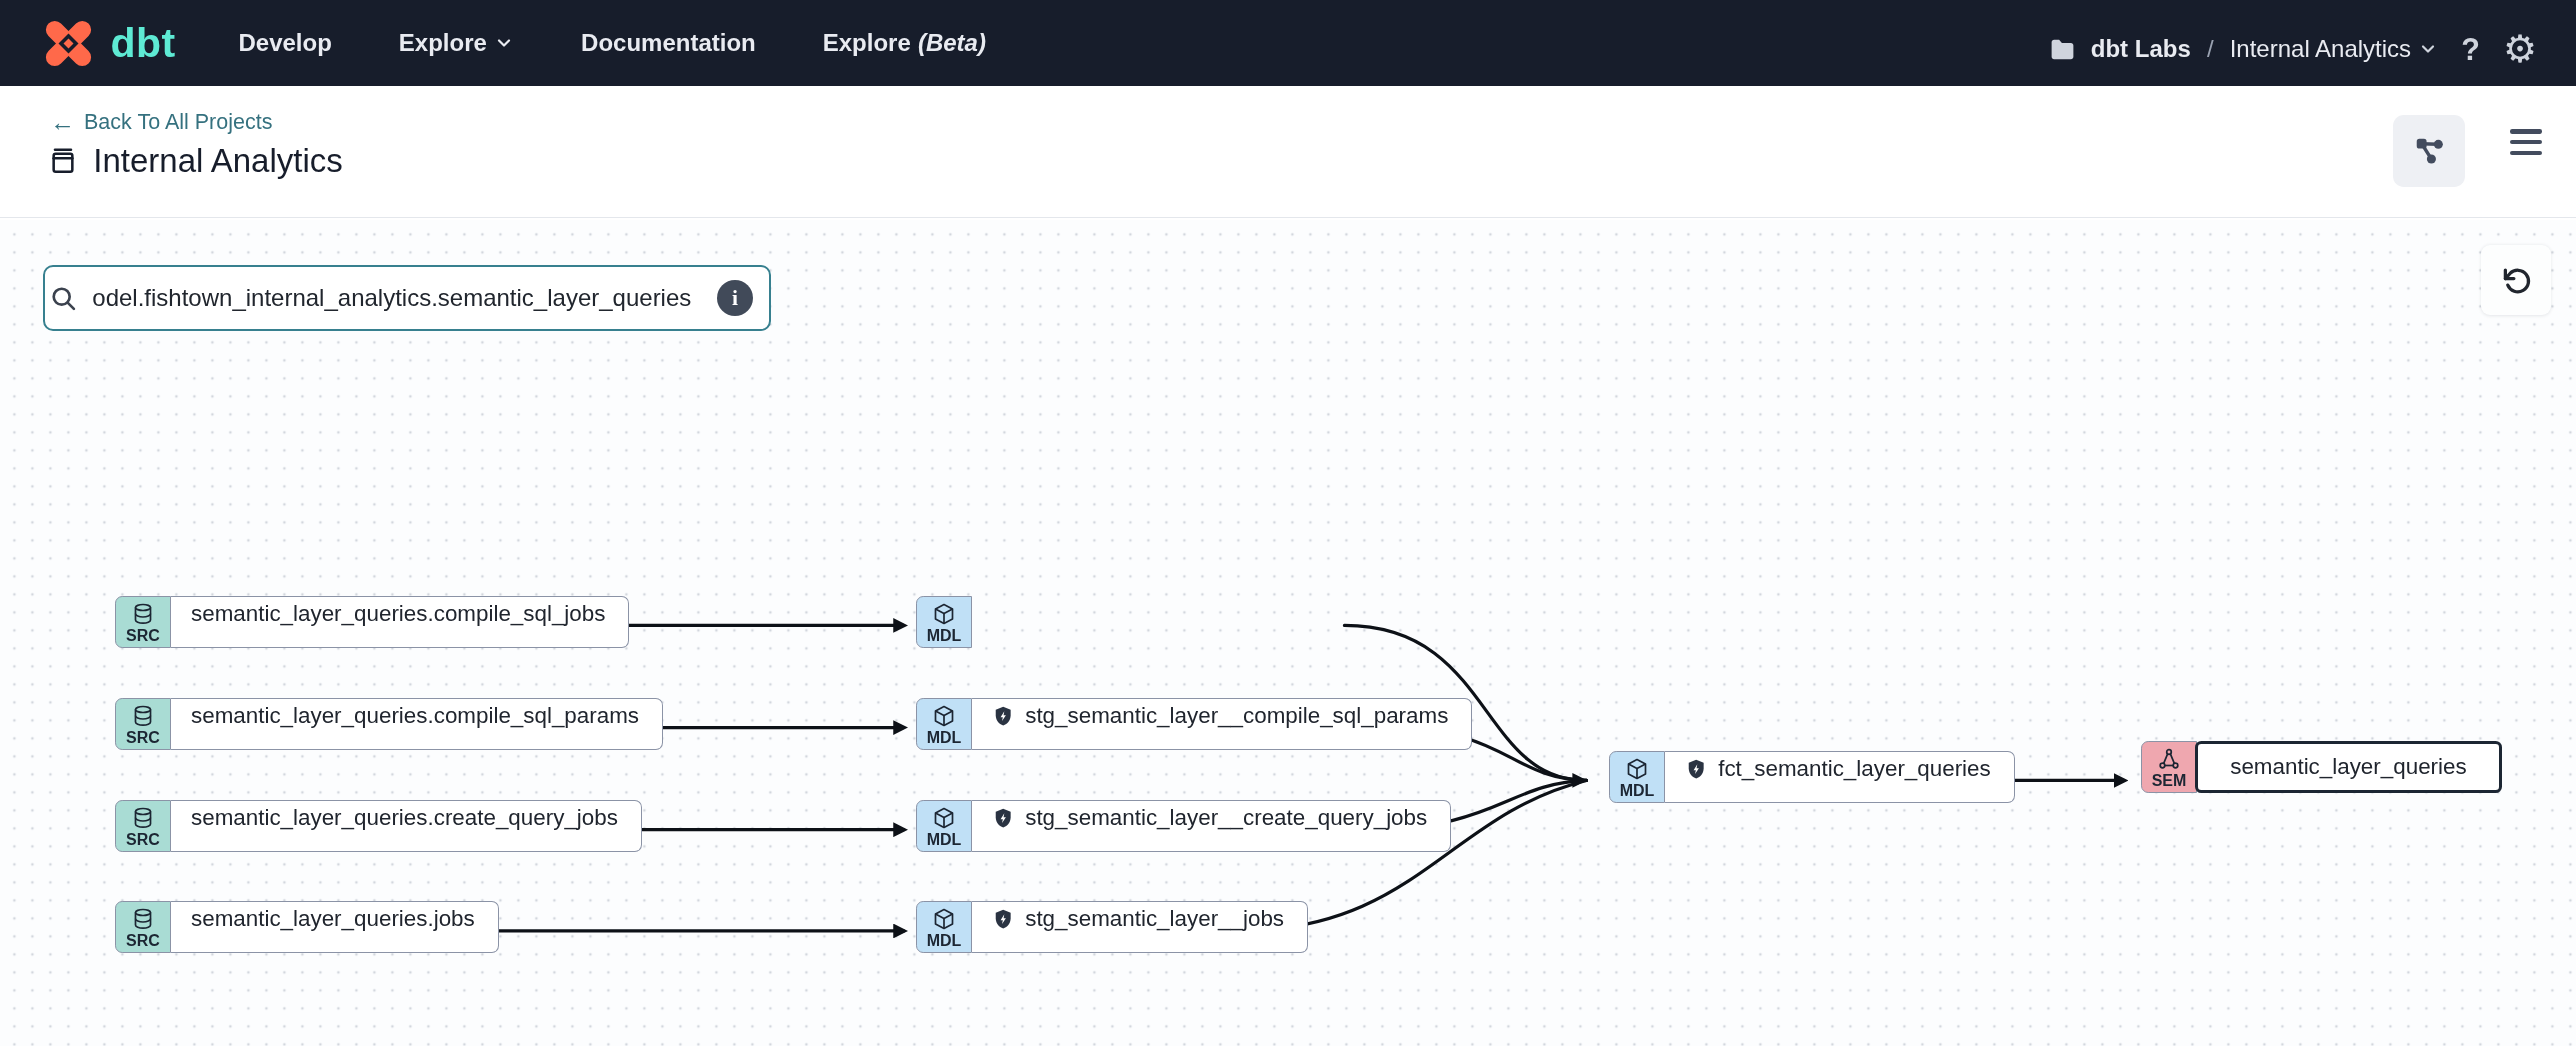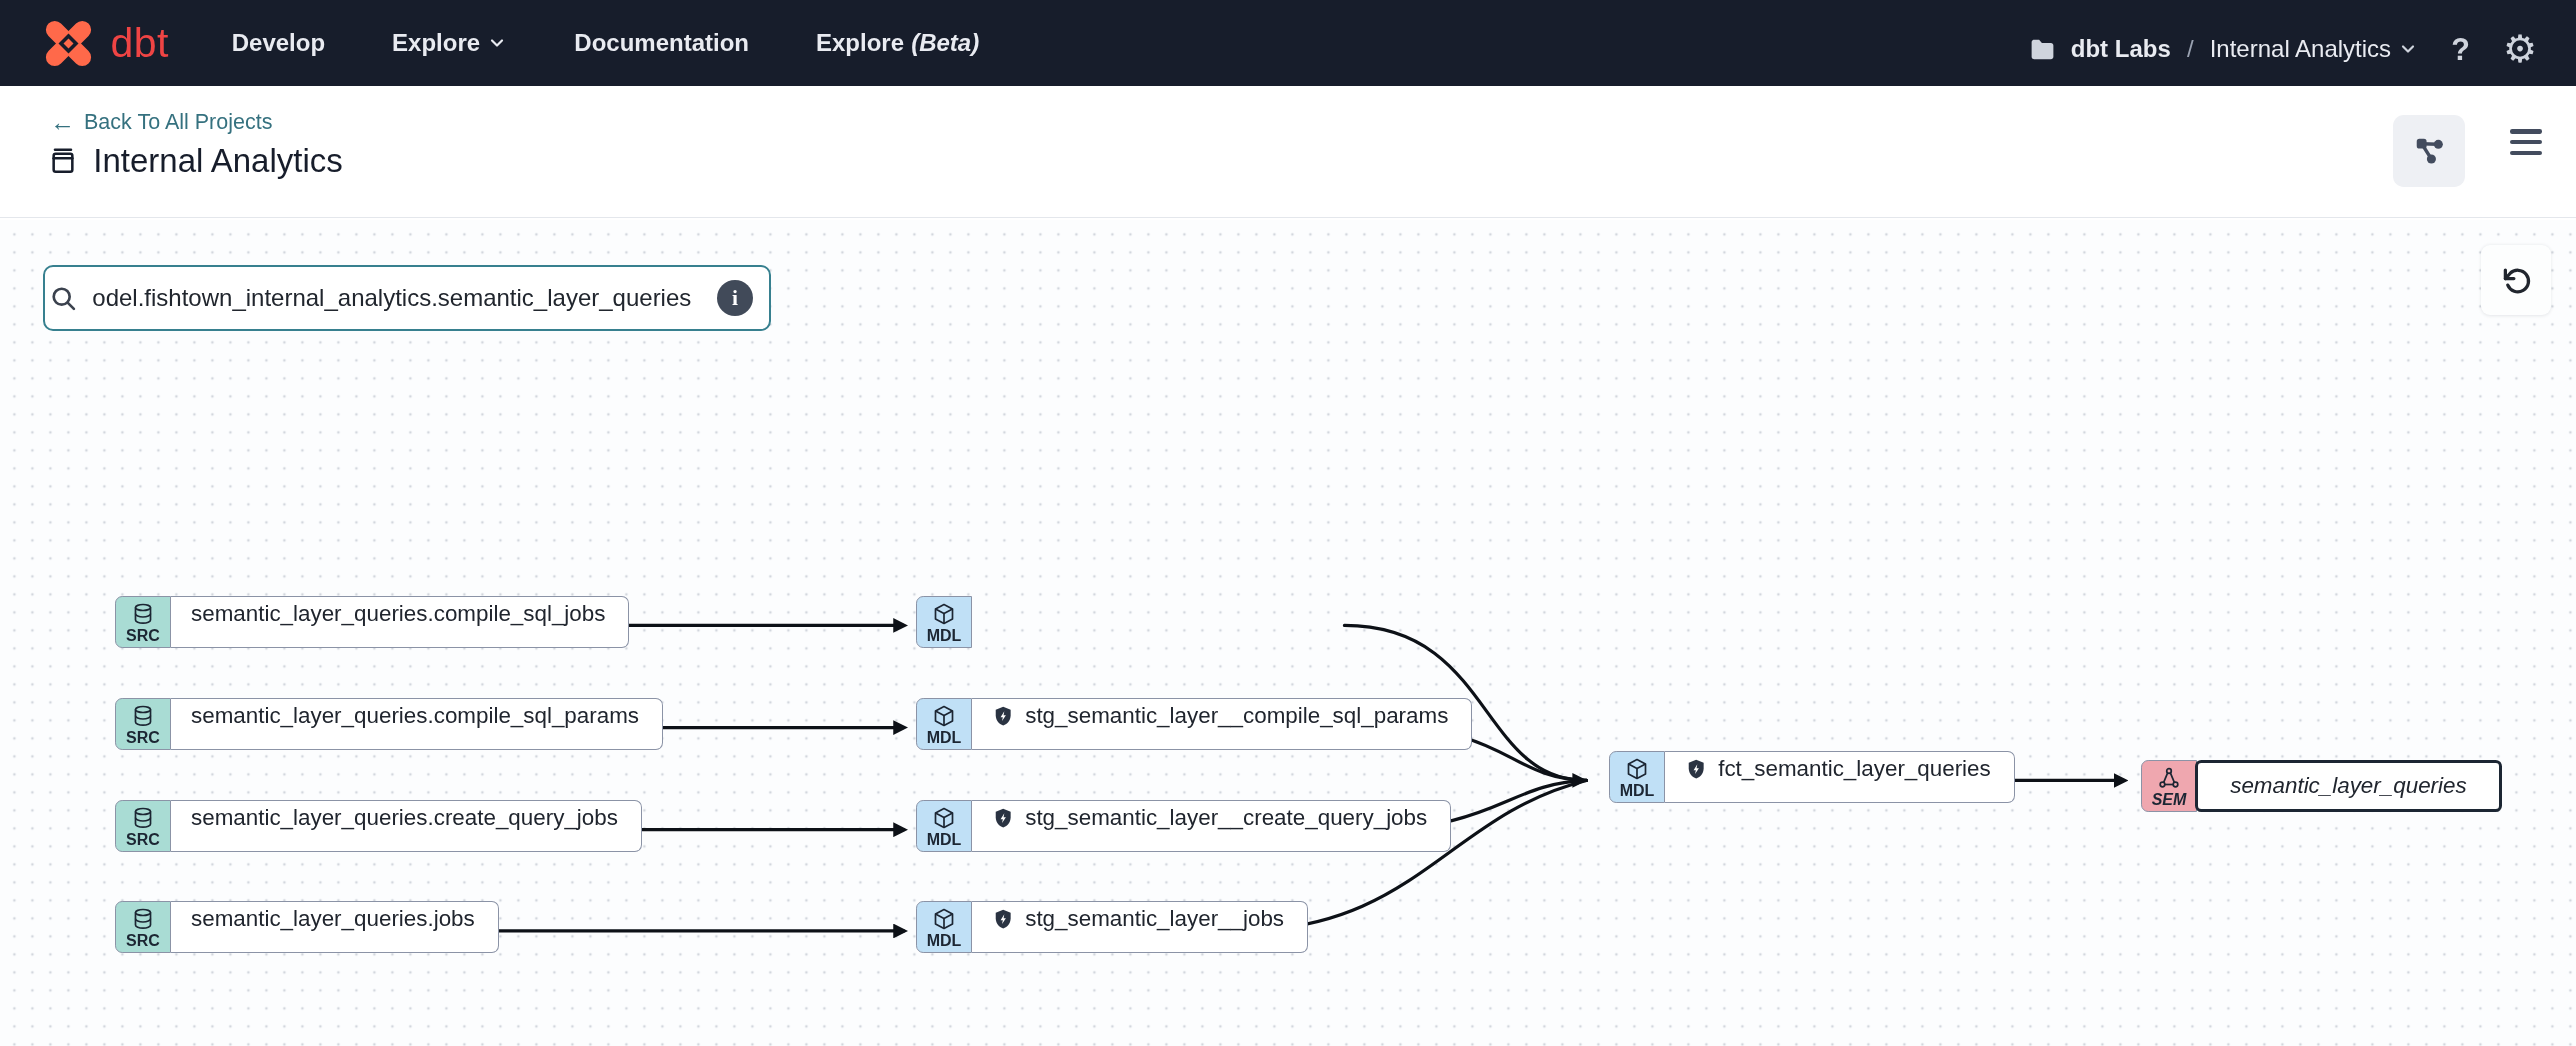--- a/index.html
+++ b/index.html
@@ -3,26 +3,26 @@
 <meta charset="utf-8">
 <style>
   * { margin:0; padding:0; box-sizing:border-box; }
   html,body { width:2576px; height:1047px; overflow:hidden;
     font-family:"Liberation Sans", sans-serif; background:#ffffff; }
 
   
   .topnav { position:absolute; left:0; top:0; width:2576px; height:86px;
     background:#171d2b; display:flex; align-items:center; padding:0 39px; }
   .logo-wrap { display:flex; align-items:center; gap:12.5px; }
-  .logo-text { color:#ef4444; font-size:41px; font-weight:400; letter-spacing:0.4px; }
+  .logo-text { color:#5eead4; font-size:41px; font-weight:700; letter-spacing:0.4px; }
   .nav-items { display:flex; align-items:center; gap:67px; margin-left:63px; }
   .nav-item { color:#e9ebf1; font-size:24px; font-weight:700; display:flex;
     align-items:center; gap:7.2px; cursor:pointer; white-space:nowrap; }
   .nav-item .beta { font-weight:700; font-style:italic; }
-  .nav-right { margin-left:auto; display:flex; align-items:center; gap:33px;margin-top:12px; }
+  .nav-right { margin-left:auto; display:flex; align-items:center; gap:23px;margin-top:12px; }
   .crumb { display:flex; align-items:center; gap:14.3px; color:#e9ebf1; font-size:24px; }
   .crumb .acct { font-weight:700; }
   .crumb .sep { color:#9aa2b1; font-weight:400; padding:0 1.8px; }
   .crumb .proj { font-weight:400; display:flex; align-items:center; gap:7.2px; }
   .nav-icon-btn { color:#cfd4dd; display:flex; align-items:center; justify-content:center;
     cursor:pointer; }
   .help-glyph { font-size:30.5px; font-weight:700; color:#cfd4dd; }
   .gear-glyph { font-size:38px; color:#cfd4dd; line-height:1; }
 
   
@@ -325,21 +325,21 @@
     </div>
     <div class="body">
       <svg width="22.4" height="22.4" viewBox="0 0 24 24">
         <path d="M12 2 L20 5 V11 C20 16.4 16.6 20.4 12 22 C7.4 20.4 4 16.4 4 11 V5 Z" fill="#2a3342"></path>
         <path d="M13.2 6.8 L9.2 13 H11.6 L10.8 17.2 L14.9 10.9 H12.4 Z" fill="#ffffff"></path>
       </svg>
       <span class="label">fct_semantic_layer_queries</span>
     </div>
   </div>
 
-  <div class="node selected" style="left:2141px; top:540px;font-style:italic;">
+  <div class="node selected" style="left:2141px; top:521px;">
     <div class="badge badge-sem">
       <svg width="24" height="24" viewBox="0 0 24 24" fill="none" stroke="#1c2633" stroke-width="1.7">
         <circle cx="12" cy="5" r="2.3"></circle>
           <circle cx="5.5" cy="18.5" r="2.3"></circle>
           <circle cx="18.5" cy="18.5" r="2.3"></circle>
         <line x1="10.6" y1="6.9" x2="6.6" y2="16.6"></line>
         <line x1="13.4" y1="6.9" x2="17.4" y2="16.6"></line>
         <line x1="7.8" y1="18.5" x2="16.2" y2="18.5"></line>
       </svg>
       <span class="badge-label">SEM</span>

